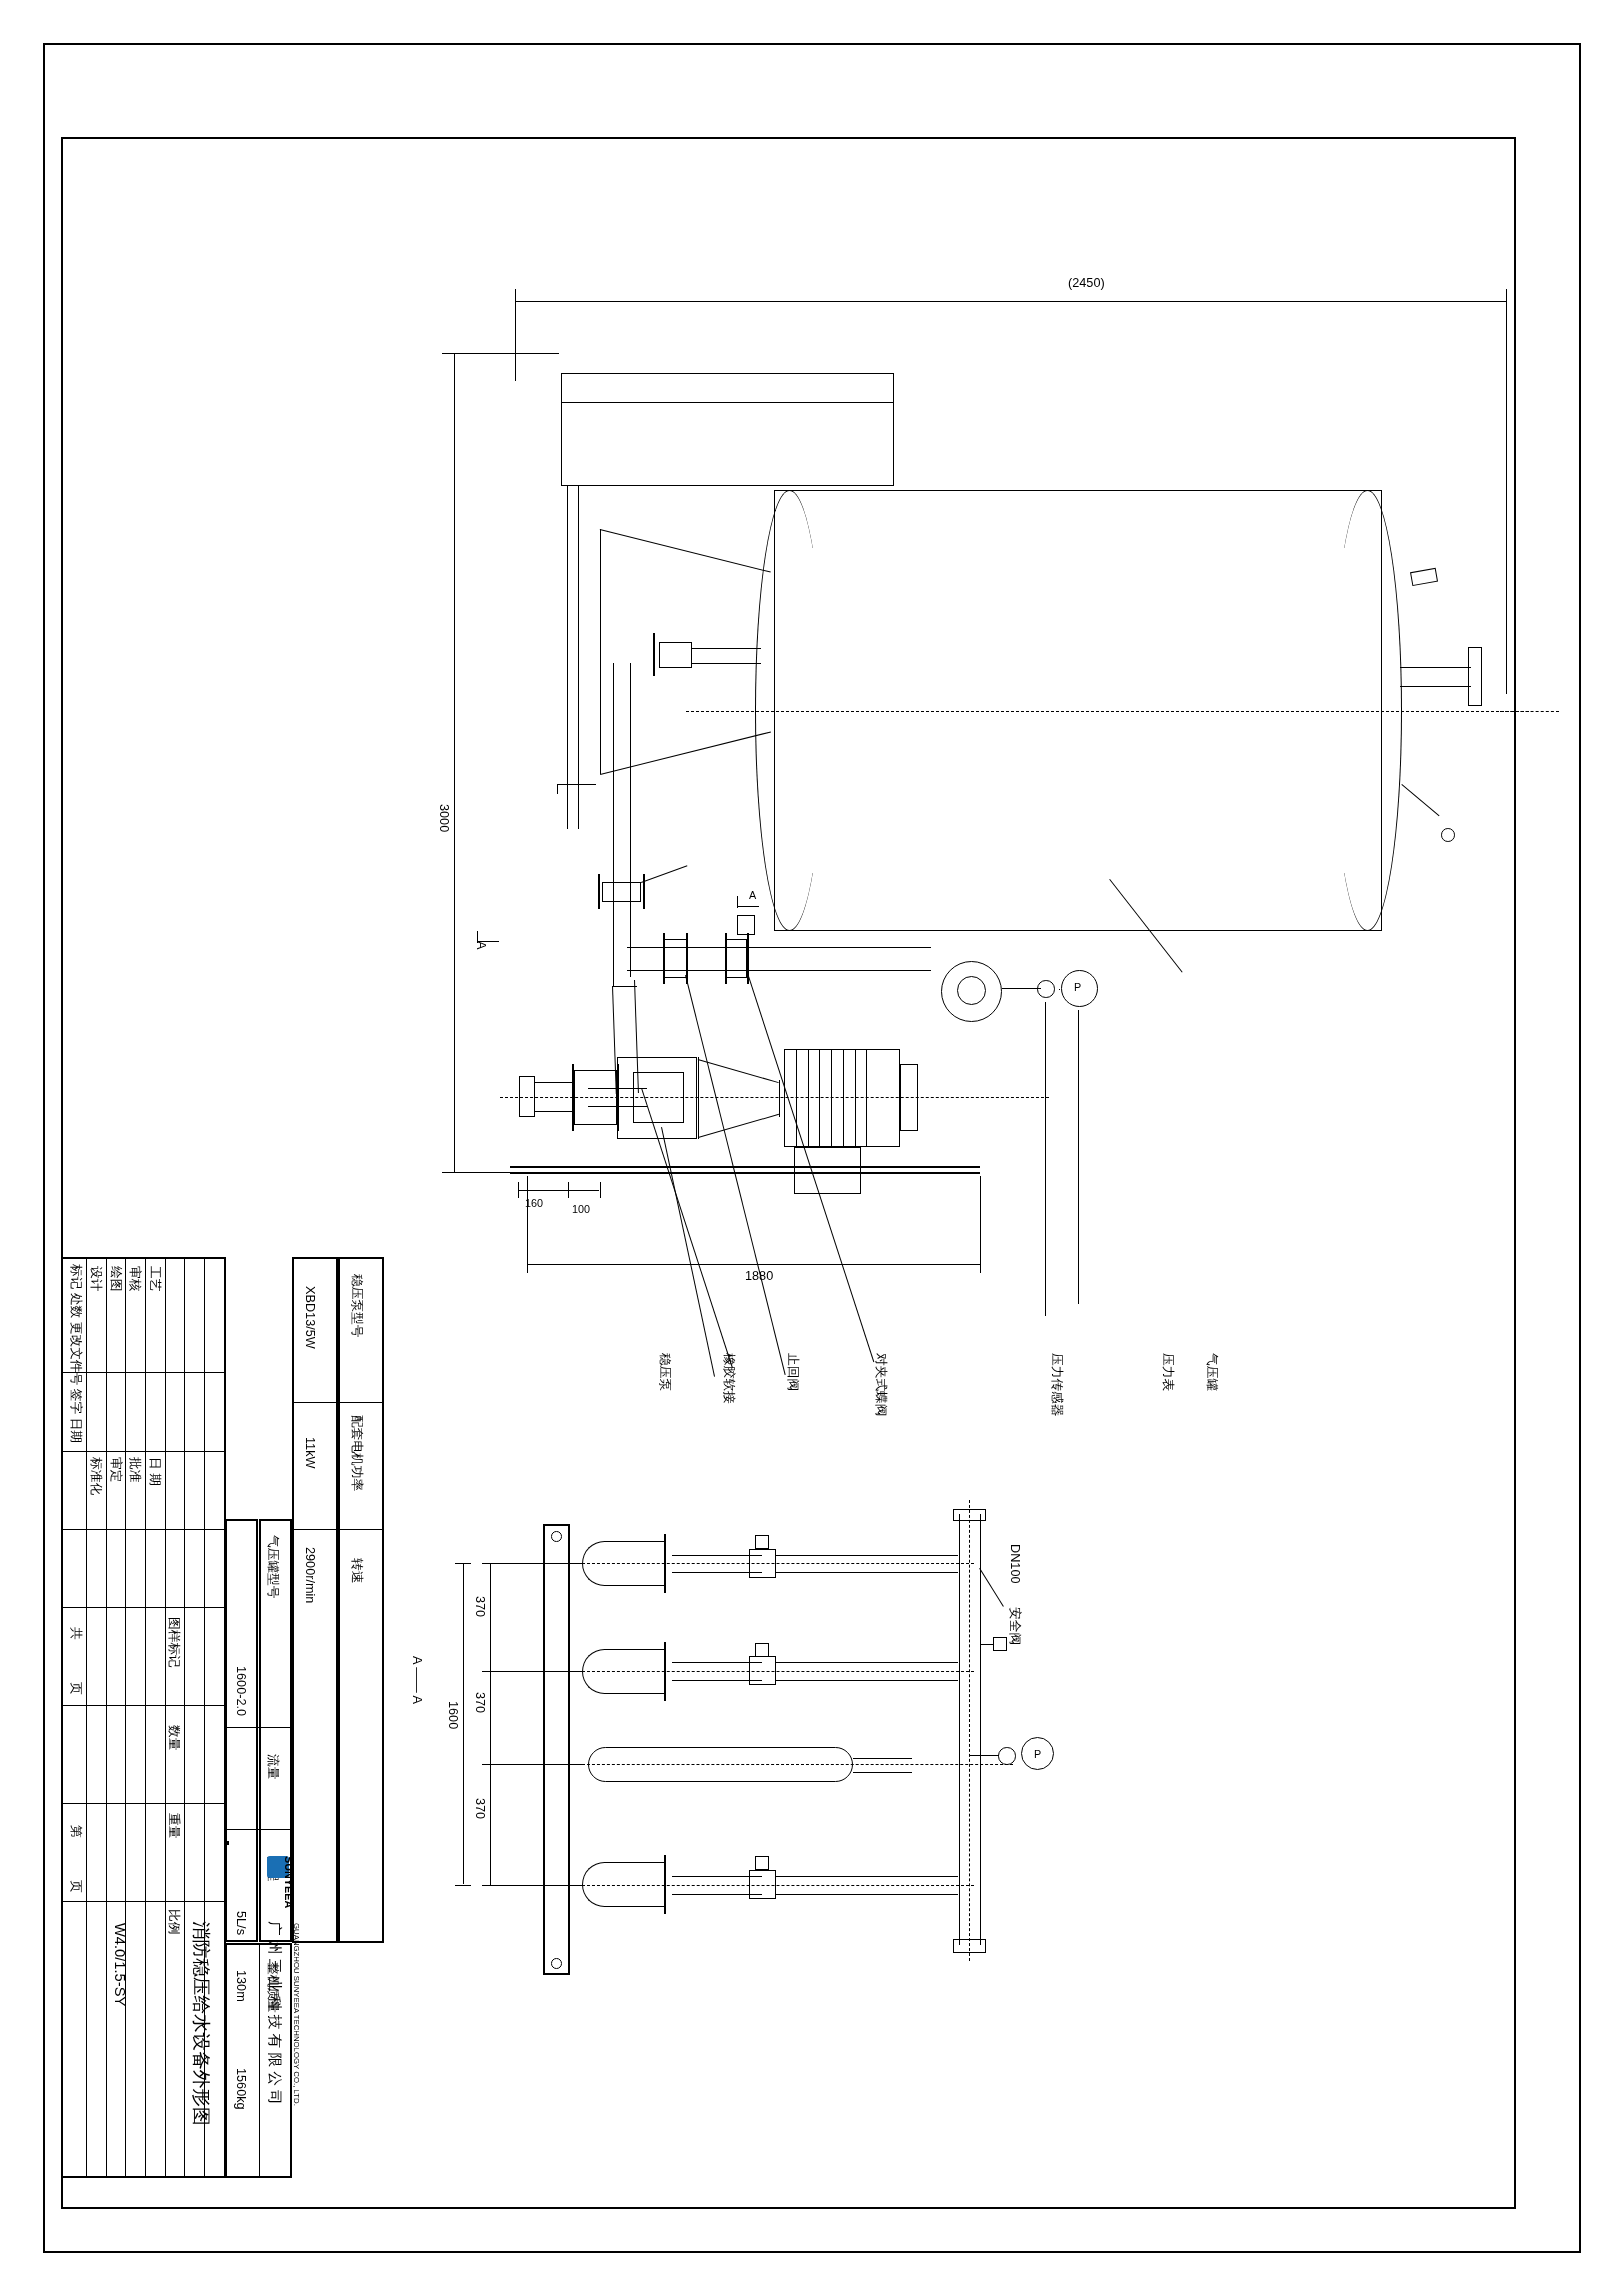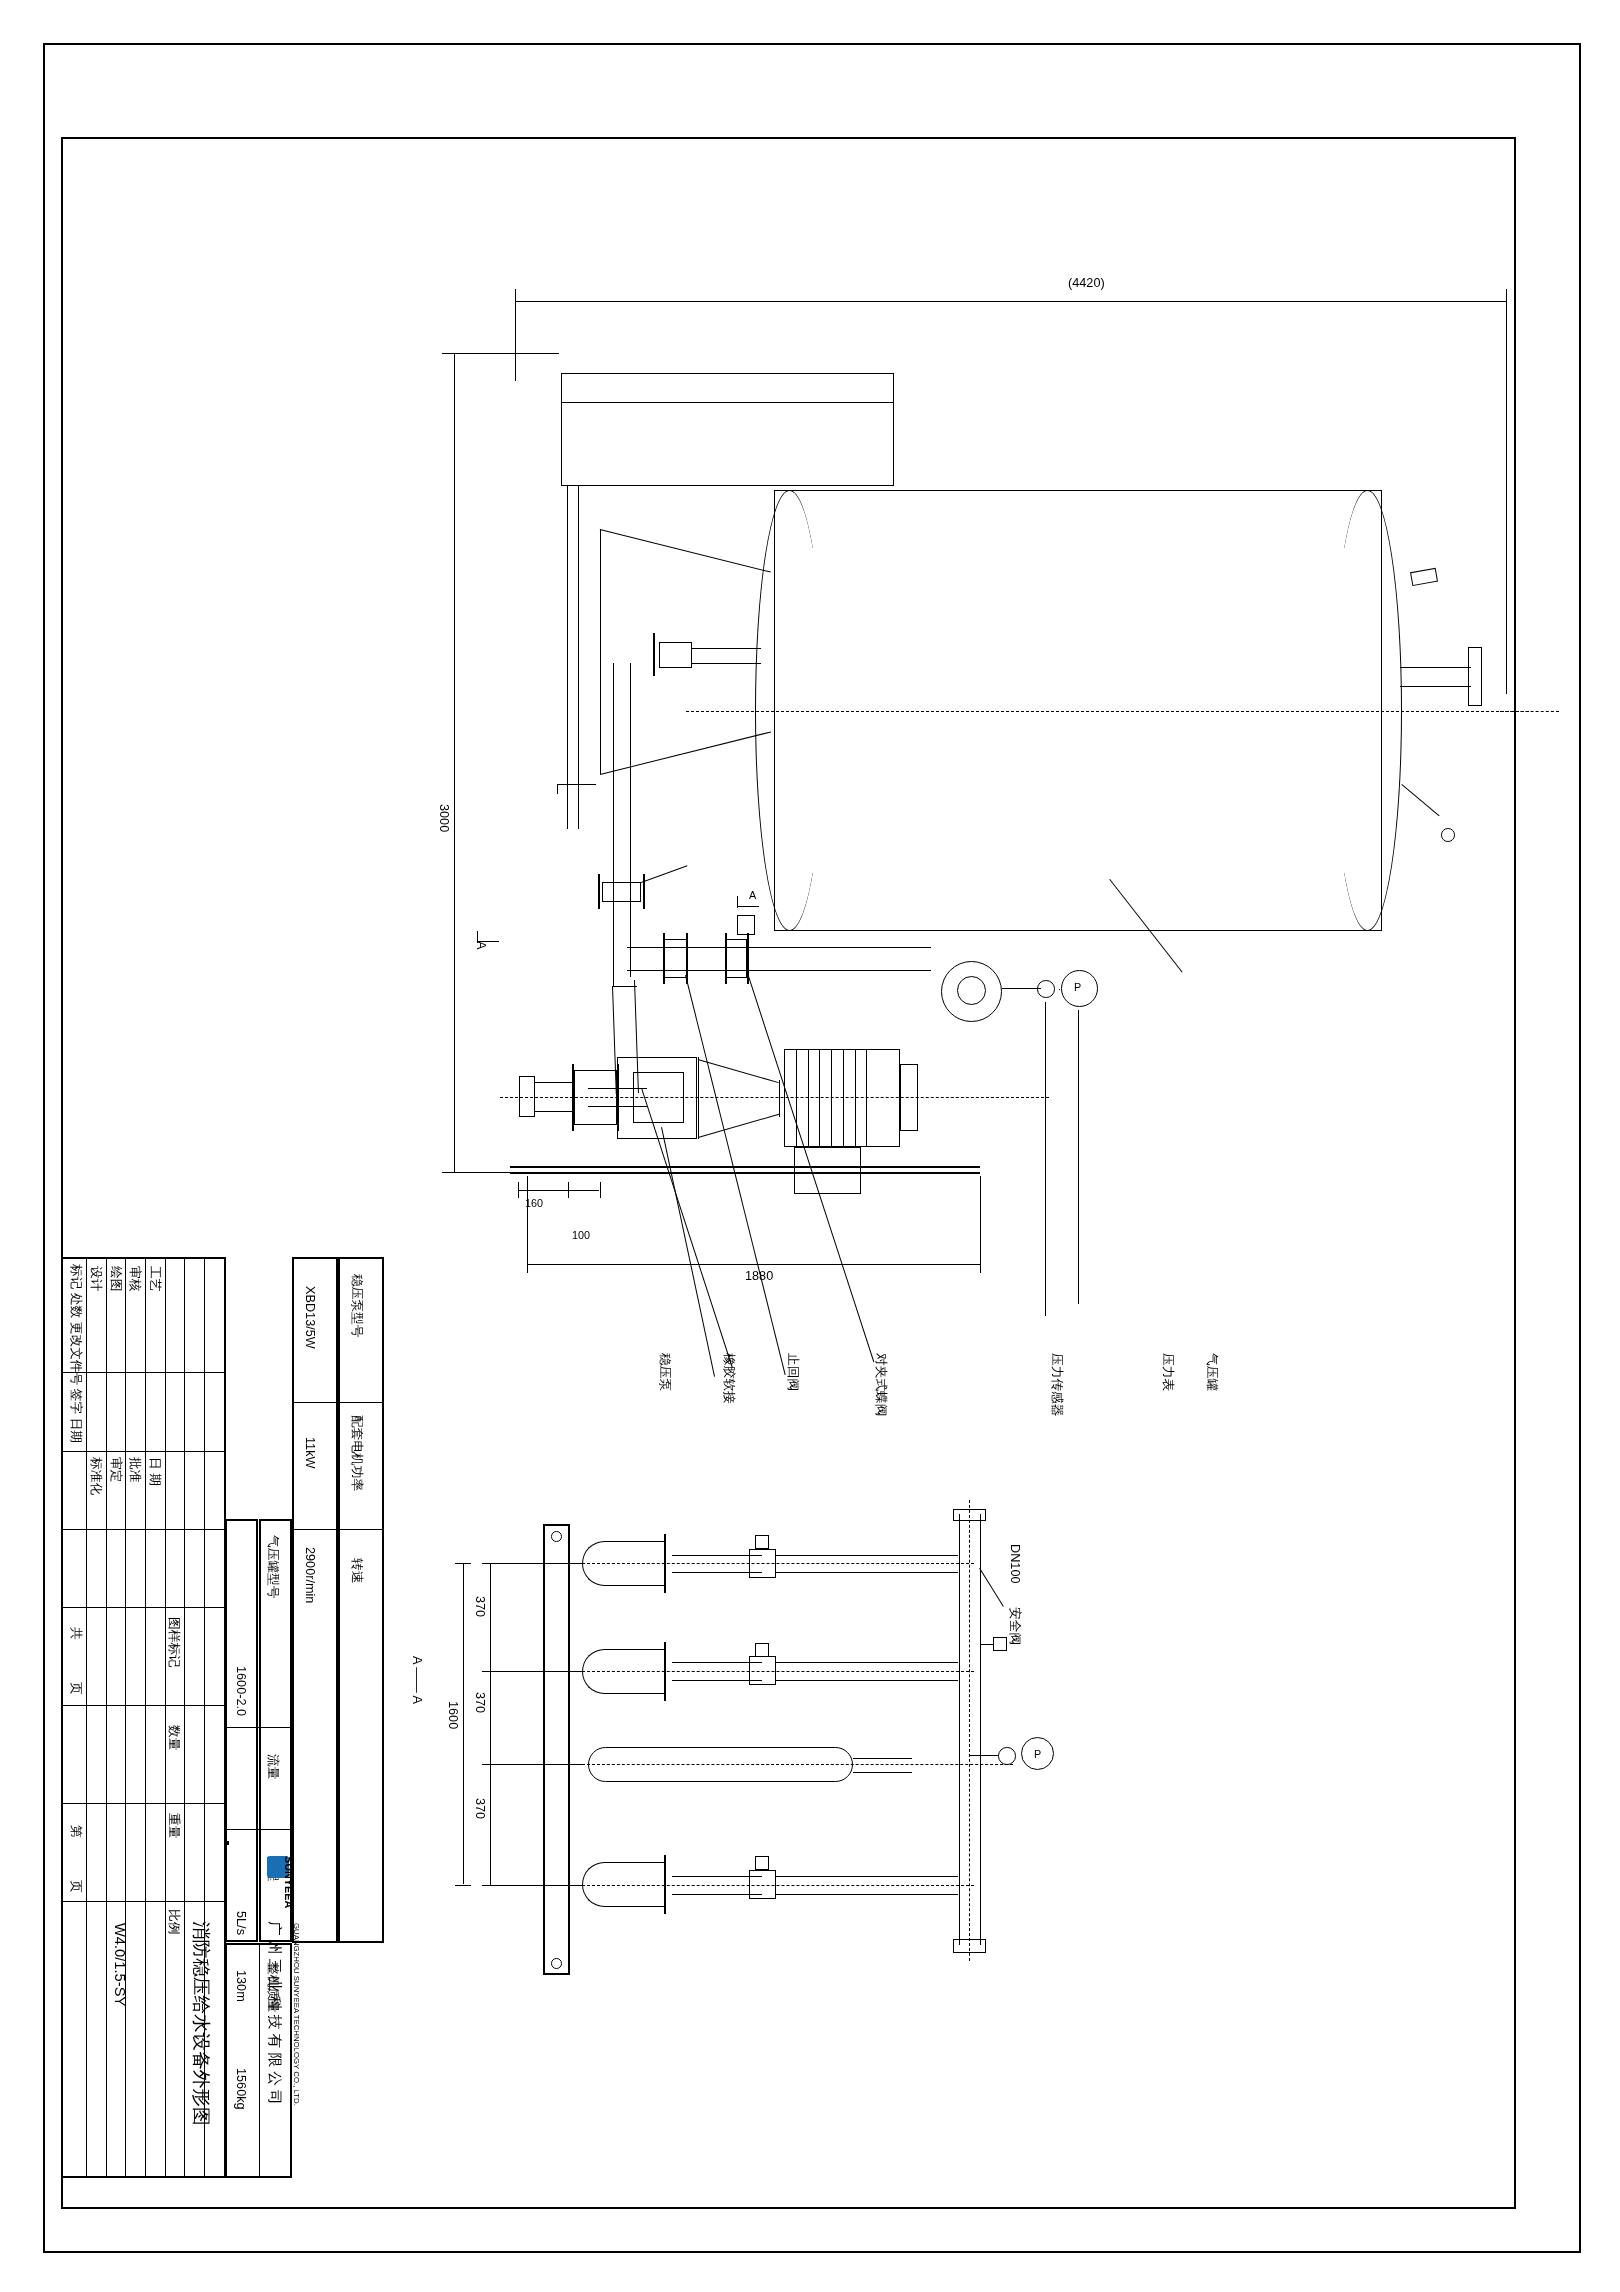--- a/index.html
+++ b/index.html
@@ -36,21 +36,21 @@
 <div id="sheet">
 
   <div class="frame-outer"></div>
   <div class="frame-inner"></div>
 
   <div class="ln h" style="left:515px;top:301px;width:992px;"></div>
   <div class="ln v" style="left:515px;top:289px;height:23.5px;"></div>
   <div class="ln v" style="left:1506px;top:289px;height:23.5px;"></div>
   <div class="ln v" style="left:515px;top:312px;height:69px;"></div>
   <div class="ln v" style="left:1506px;top:312px;height:382px;"></div>
-  <div class="txt" style="left:1068px;top:277px;">(4420)</div>
+  <div class="txt" style="left:1068px;top:277px;">(2450)</div>
 
   <div class="ln v" style="left:454px;top:353px;height:819px;"></div>
   <div class="ln h" style="left:442px;top:353px;width:23.5px;"></div>
   <div class="ln h" style="left:442px;top:1172px;width:23.5px;"></div>
   <div class="ln h" style="left:466px;top:353px;width:93px;"></div>
   <div class="ln h" style="left:466px;top:1172px;width:93px;"></div>
   <div class="rot90" style="left:450px;top:804px;">3000</div>
 
   <div class="box" style="left:561px;top:373px;width:333px;height:113px;"></div>
   <div class="ln h" style="left:561px;top:402px;width:333px;"></div>
@@ -158,21 +158,21 @@
 
   <div class="ln h2" style="left:510px;top:1166px;width:470px;"></div>
   <div class="ln h2" style="left:510px;top:1172px;width:470px;"></div>
 
   <div class="ln h" style="left:518px;top:1190px;width:51px;"></div>
   <div class="ln h" style="left:568px;top:1190px;width:31px;"></div>
   <div class="ln v" style="left:518px;top:1182px;height:15.7px;"></div>
   <div class="ln v" style="left:568px;top:1182px;height:15.7px;"></div>
   <div class="ln v" style="left:600px;top:1182px;height:15.7px;"></div>
   <div class="txt small" style="left:525px;top:1198px;">160</div>
-  <div class="txt small" style="left:572px;top:1230px;">100</div>
+  <div class="txt small" style="left:572px;top:1204px;">100</div>
 
   <div class="ln h" style="left:527px;top:1264px;width:453px;"></div>
   <div class="ln v" style="left:527px;top:1257px;height:15.7px;"></div>
   <div class="ln v" style="left:980px;top:1257px;height:15.7px;"></div>
   <div class="ln v" style="left:527px;top:1176px;height:84px;"></div>
   <div class="ln v" style="left:980px;top:1176px;height:84px;"></div>
   <div class="txt" style="left:745px;top:1270px;">1880</div>
 
   <div class="ln" style="left:1110px;top:879px;width:118px;height:1px;transform-origin:0 0;transform:rotate(52deg);"></div>
   <div class="rot90" style="left:1218px;top:1353px;">气压罐</div>

